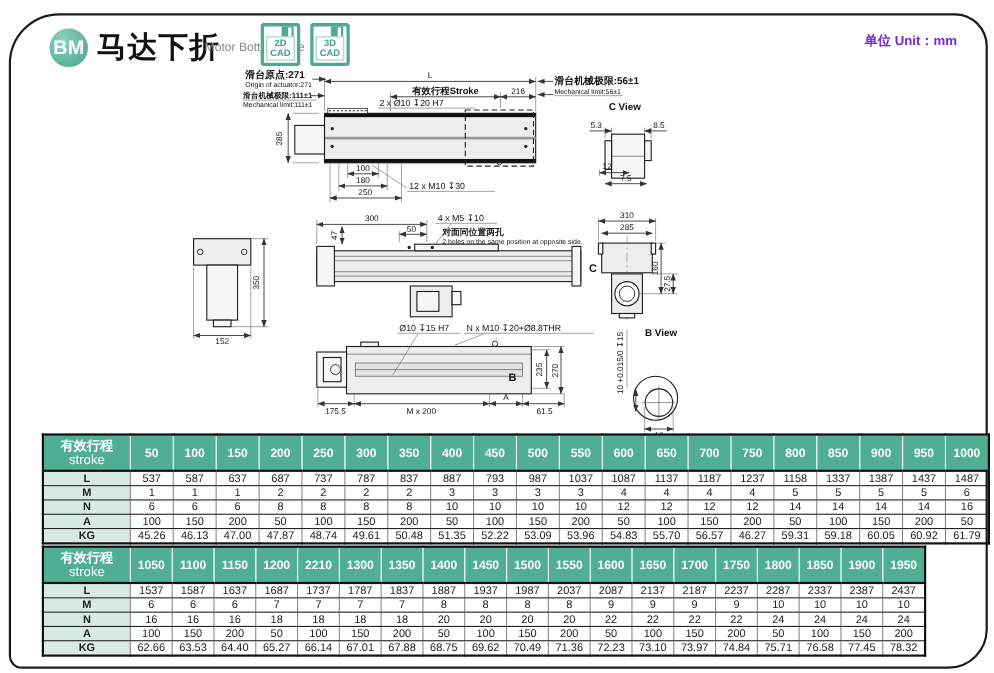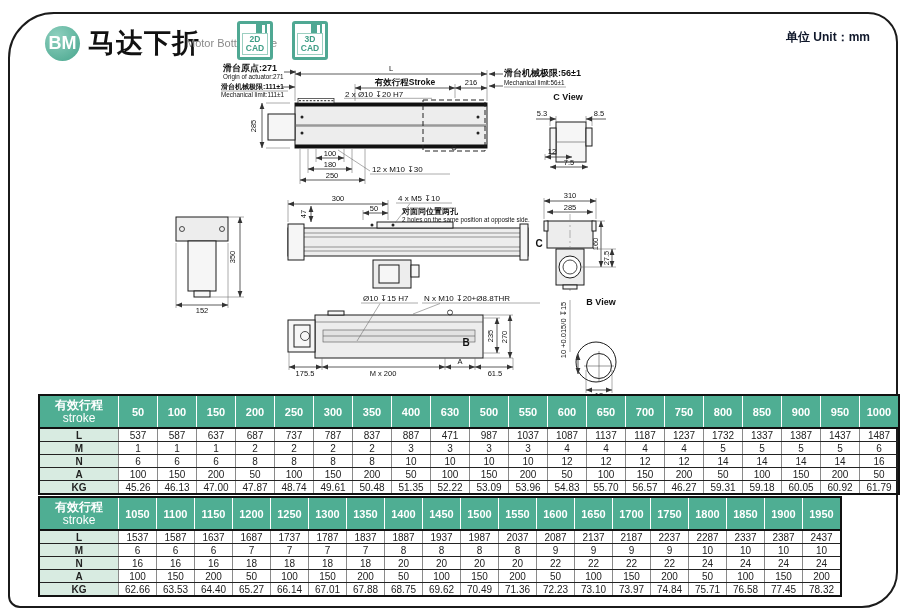--- a/index.html
+++ b/index.html
@@ -7,29 +7,29 @@
        font-family:"Liberation Sans",sans-serif;}
   
   .frame{position:absolute;left:8px;top:12px;width:886px;height:592px;
          border:2px solid #1b1b1b;border-radius:46px 30px 36px 12px;}
   
   .badge{position:absolute;left:45px;top:26px;width:35px;height:35px;border-radius:50%;
          background:radial-gradient(circle at 35% 30%, #8fd0bf, #46a58c);
          color:#fff;font-weight:bold;font-size:18px;display:flex;align-items:center;justify-content:center;}
   .title-cn{position:absolute;left:88px;top:25px;font-size:27px;font-weight:bold;color:#111;letter-spacing:1px;}
   .title-en{position:absolute;left:186px;top:37px;font-size:11px;color:#8a8a8a;}
-  .unit{position:absolute;left:786px;top:29px;font-size:12px;font-weight:bold;color:#0f172a;}
+  .unit{position:absolute;left:786px;top:29px;font-size:12px;font-weight:bold;color:#6d28d9;}
   .cad{position:absolute;top:21px;width:36px;height:39px;background:#fff;
        border:3px solid #4fa893;border-radius:3px;box-sizing:border-box;cursor:pointer;}
   .cad .shutter{position:absolute;top:0;right:3px;width:11px;height:12px;background:#4fa893;}
   .cad .shutter::after{content:"";position:absolute;right:2px;top:1px;width:3px;height:10px;background:#fff;}
   .cad .cadlabel{position:absolute;left:2px;right:2px;bottom:2px;height:20px;border:1.5px solid #9ccfc1;
        background:#fff;color:#3f9e86;font-weight:bold;font-size:8.5px;line-height:9.5px;text-align:center;
        display:flex;flex-direction:column;justify-content:center;}
-  #cad2d{left:237px;} #cad3d{left:292px;}
+  #cad2d{left:237px;} #cad3d{left:282px;}
   
   svg.drawing{position:absolute;left:0;top:0;pointer-events:none;}
   svg.drawing text{font-family:"Liberation Sans",sans-serif;fill:#111;}
   .dim{stroke:#333;stroke-width:0.8;fill:none;}
   .ext{stroke:#666;stroke-width:0.55;fill:none;}
   .ol{stroke:#1c1c1c;stroke-width:1;fill:#ededed;}
   .ol2{stroke:#1c1c1c;stroke-width:1;fill:#f6f6f6;}
   .inl{stroke:#555;stroke-width:0.6;fill:none;}
   .dash{stroke:#222;stroke-width:1;fill:none;stroke-dasharray:5,3;}
   .cl{stroke:#888;stroke-width:0.6;stroke-dasharray:8,3,2,3;fill:none;}
@@ -315,21 +315,21 @@
             <div class="hen">stroke</div>
           </th>
           <th>50</th>
           <th>100</th>
           <th>150</th>
           <th>200</th>
           <th>250</th>
           <th>300</th>
           <th>350</th>
           <th>400</th>
-          <th>630</th>
+          <th>450</th>
           <th>500</th>
           <th>550</th>
           <th>600</th>
           <th>650</th>
           <th>700</th>
           <th>750</th>
           <th>800</th>
           <th>850</th>
           <th>900</th>
           <th>950</th>
@@ -340,28 +340,28 @@
         <tr>
           <td class="rlabel">L</td>
           <td>537</td>
           <td>587</td>
           <td>637</td>
           <td>687</td>
           <td>737</td>
           <td>787</td>
           <td>837</td>
           <td>887</td>
-          <td>471</td>
+          <td>793</td>
           <td>987</td>
           <td>1037</td>
           <td>1087</td>
           <td>1137</td>
           <td>1187</td>
           <td>1237</td>
-          <td>1732</td>
+          <td>1158</td>
           <td>1337</td>
           <td>1387</td>
           <td>1437</td>
           <td>1487</td>
         </tr>
         <tr>
           <td class="rlabel">M</td>
           <td>1</td>
           <td>1</td>
           <td>1</td>
@@ -460,21 +460,21 @@
       <thead>
         <tr>
           <th class="label0">
             <div class="hcn">有效行程</div>
             <div class="hen">stroke</div>
           </th>
           <th>1050</th>
           <th>1100</th>
           <th>1150</th>
           <th>1200</th>
-          <th>1250</th>
+          <th>2210</th>
           <th>1300</th>
           <th>1350</th>
           <th>1400</th>
           <th>1450</th>
           <th>1500</th>
           <th>1550</th>
           <th>1600</th>
           <th>1650</th>
           <th>1700</th>
           <th>1750</th>

